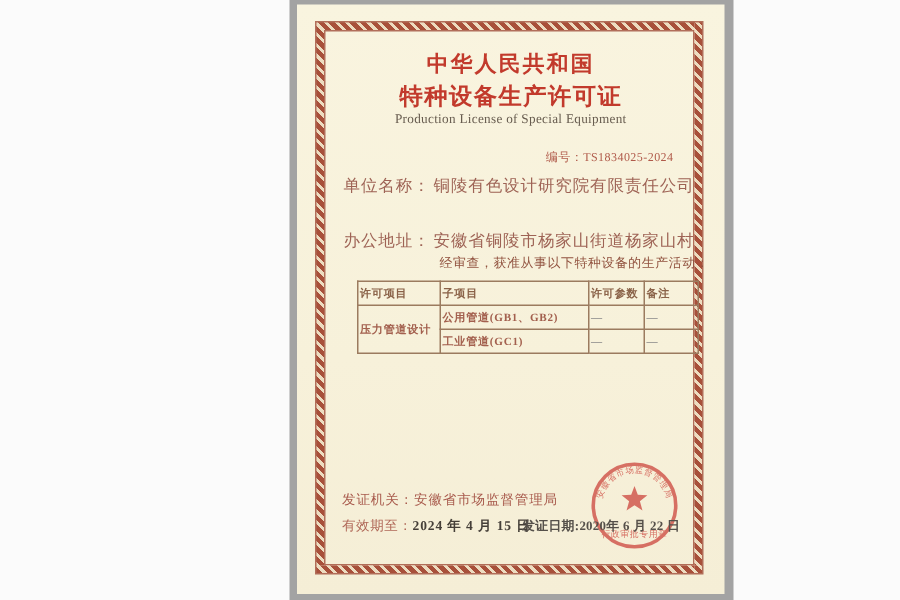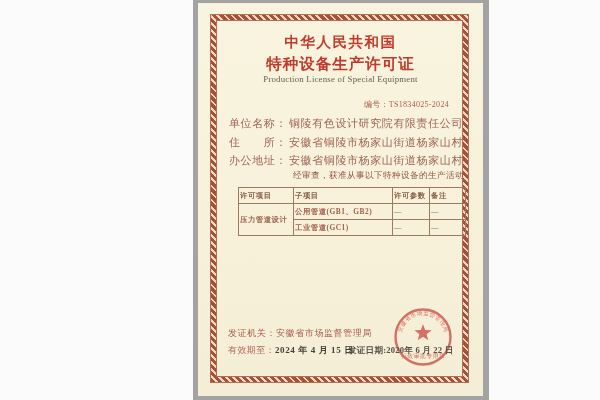--- a/index.html
+++ b/index.html
@@ -56,21 +56,20 @@
     <div class="paper">
       <div class="frame"></div>
 
       <div class="title-cn1">中华人民共和国</div>
       <div class="title-cn2">特种设备生产许可证</div>
       <div class="title-en en1">Production License of Special Equipment</div>
 
       <div class="serial"><span>编号：</span><span>TS1834025-2024</span></div>
 
       <div class="field f1"><span class="lbl">单位名称：</span><span>铜陵有色设计研究院有限责任公司</span></div>
-      <div class="field f2"><span class="lbl">住　　所：</span><span>安徽省铜陵市杨家山街道杨家山村</span></div>
       <div class="field f3"><span class="lbl">办公地址：</span><span>安徽省铜陵市杨家山街道杨家山村</span></div>
 
       <div class="statement">经审查，获准从事以下特种设备的生产活动：</div>
 
       <table class="permit">
         <colgroup>
             <col style="width:55px">
             <col style="width:99px">
                   <col style="width:37px">
             <col style="width:36px">

